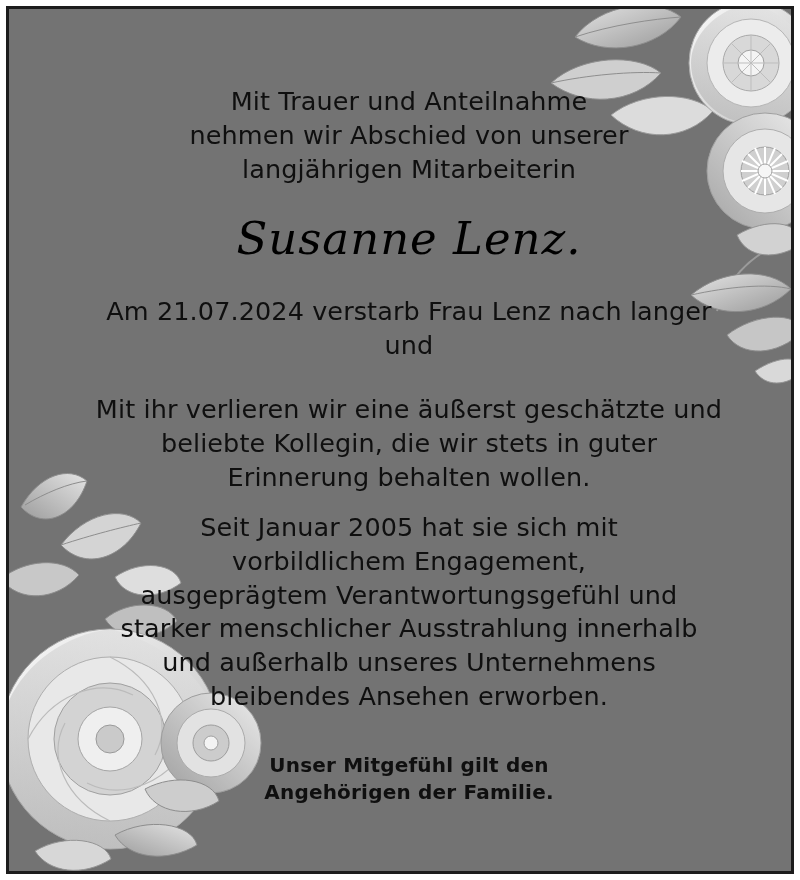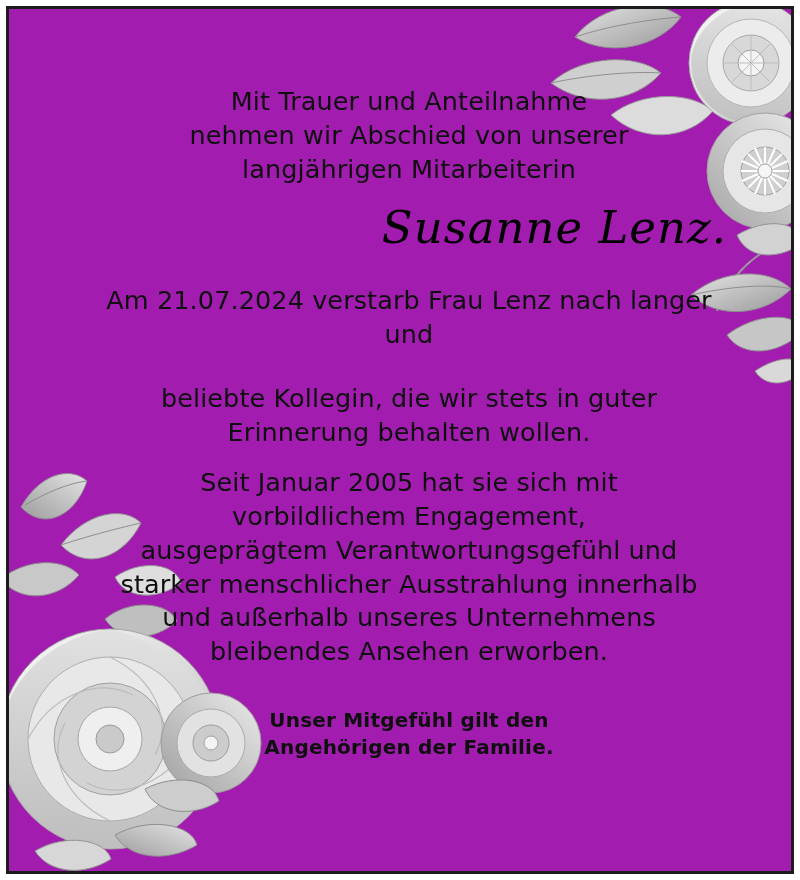--- a/index.html
+++ b/index.html
@@ -19,21 +19,21 @@
     box-sizing: border-box;
   }
   .frame {
     position: absolute;
     left: 6px;
     top: 6px;
     right: 6px;
     bottom: 6px;
     border: 3px solid #1c1c1c;
     box-sizing: border-box;
-    background: #a21caf;
+    background: #737373;
     overflow: hidden;
     padding-left: 18px;
   }
   
   .deco {
     position: absolute;
     pointer-events: none;
   }
   .deco svg { display: block; }
   .deco-tr { right: -10px; top: -14px; }
@@ -54,24 +54,23 @@
     margin: 0;
   }
   .para.gap-1 { margin-top: 32px; }
   .para.gap-2 { margin-top: 30px; }
   .para.gap-3 { margin-top: 16px; }
   .name {
     font-family: "DejaVu Serif", serif;
     font-style: italic;
     font-size: 45px;
     line-height: 1.1;
-    margin: 16px 0 16px 0;
+    margin: 27px 0 16px 0;
     letter-spacing: 1px;
     color: #000;
-    text-align: right;
   }
   .bold-block {
     margin-top: 38px;
     font-size: 20px;
     line-height: 1.35;
     font-weight: bold;
     letter-spacing: 0.2px;
   }
   .line { display: block; }
 </style>
@@ -213,20 +212,21 @@
         <span class="line">langjährigen Mitarbeiterin</span>
       </p>
 
       <div class="name">Susanne Lenz.</div>
 
       <p class="para gap-1">
         <span class="line">Am 21.07.2024 verstarb Frau Lenz nach langer und</span>
       </p>
 
       <p class="para gap-2">
+        <span class="line">Mit ihr verlieren wir eine äußerst geschätzte und</span>
         <span class="line">beliebte Kollegin, die wir stets in guter</span>
         <span class="line">Erinnerung behalten wollen.</span>
       </p>
 
       <p class="para gap-3">
         <span class="line">Seit Januar 2005 hat sie sich mit</span>
         <span class="line">vorbildlichem Engagement,</span>
         <span class="line">ausgeprägtem Verantwortungsgefühl und</span>
         <span class="line">starker menschlicher Ausstrahlung innerhalb</span>
         <span class="line">und außerhalb unseres Unternehmens</span>

